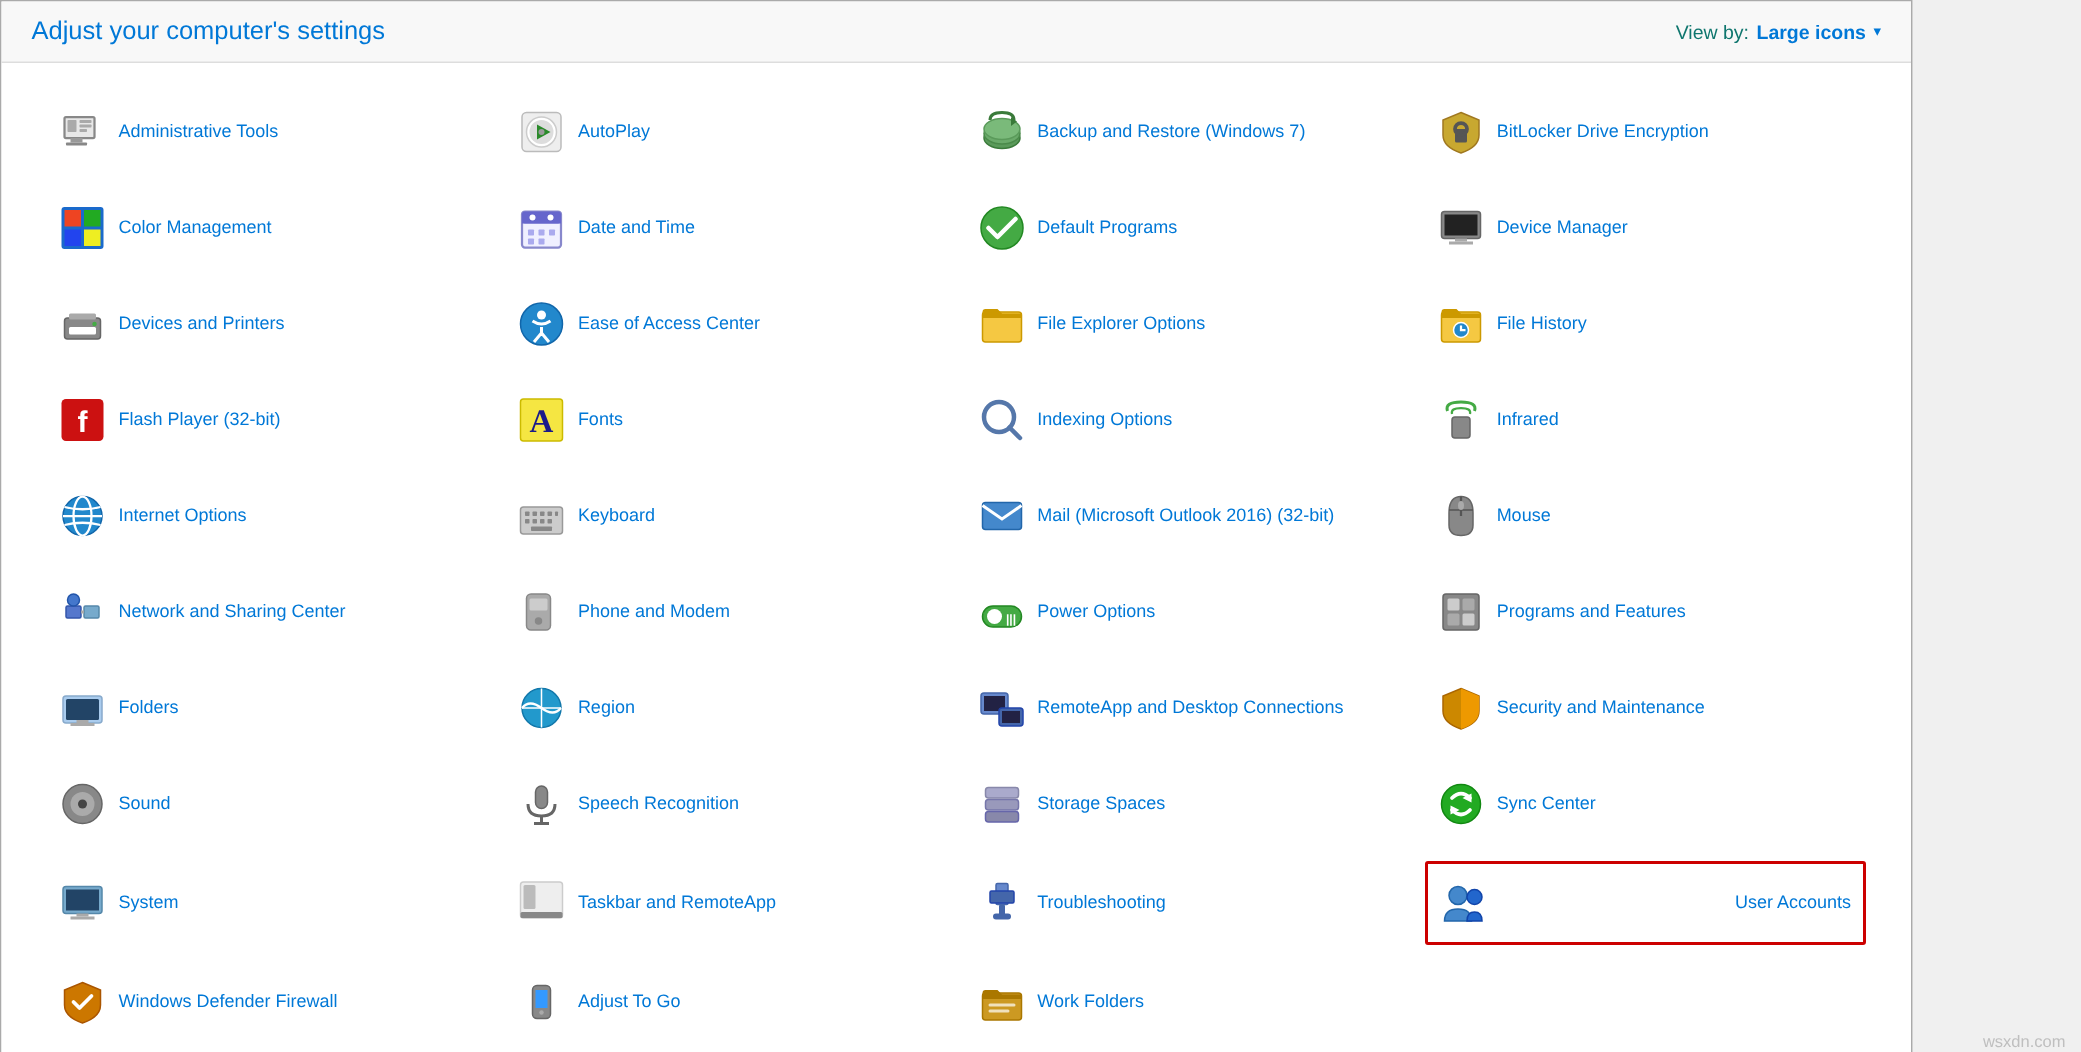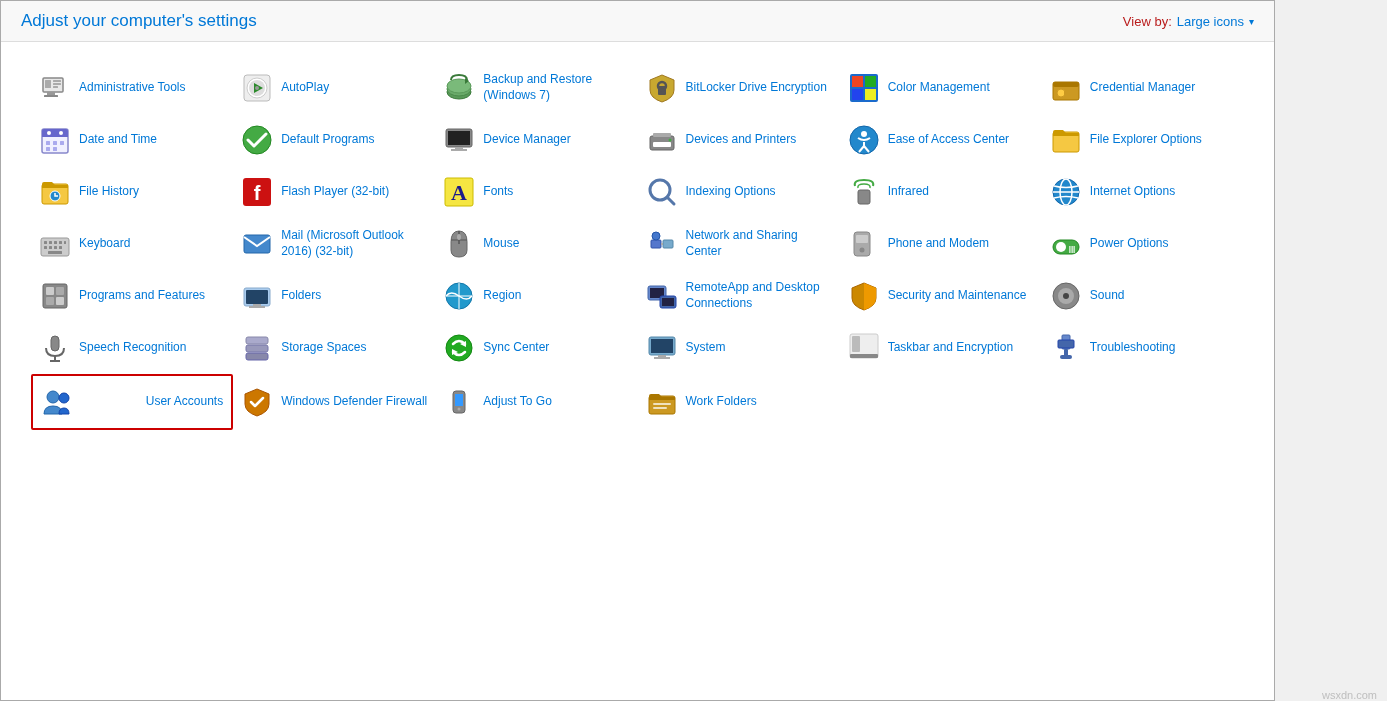--- a/index.html
+++ b/index.html
@@ -31,32 +31,32 @@
       font-size: 17px;
       font-weight: 400;
     }
     .view-by {
       display: flex;
       align-items: center;
       font-size: 13px;
       color: #555;
       gap: 5px;
     }
-    .view-by-label { color: #b91c1c; }
-    .view-by-value { color: #0078d7; cursor: pointer; }
+    .view-by-label { color: #0f766e; }
+    .view-by-value { color: #0078d7; cursor: pointer; font-weight: bold; }
     .view-by-arrow { color: #0078d7; font-size: 10px; }
     .content {
       padding: 20px 30px;
       flex: 1;
       background: #fff;
     }
     .items-grid {
       display: grid;
-      grid-template-columns: repeat(6, 1fr);
-      gap: 0;
+      grid-template-columns: repeat(4, 1fr);
+      gap: 12px;
     }
     .item {
       display: flex;
       align-items: center;
       gap: 8px;
       padding: 10px 8px;
       cursor: pointer;
       border-radius: 2px;
       min-height: 52px;
     }
@@ -166,32 +166,20 @@
               <rect x="17" y="4" width="11" height="11" fill="#22aa22"></rect>
               <rect x="4" y="17" width="11" height="11" fill="#2244ee"></rect>
               <rect x="17" y="17" width="11" height="11" fill="#eeee22"></rect>
             </svg>
           </div>
           <span class="item-label">Color Management</span>
         </div>
         <div class="item">
           <div class="item-icon svg-icon">
             <svg viewBox="0 0 32 32" xmlns="http://www.w3.org/2000/svg">
-              <rect x="3" y="10" width="26" height="18" rx="2" fill="#cc9922" stroke="#aa7700" stroke-width="1"></rect>
-              <rect x="3" y="10" width="26" height="5" fill="#aa7700" rx="2"></rect>
-              <circle cx="11" cy="21" r="4" fill="#ffcc44" stroke="#cc9922" stroke-width="1"></circle>
-              <rect x="14" y="20" width="8" height="2" fill="#cc9922"></rect>
-              <rect x="14" y="23" width="5" height="2" fill="#cc9922"></rect>
-            </svg>
-          </div>
-          <span class="item-label">Credential Manager</span>
-        </div>
-        <div class="item">
-          <div class="item-icon svg-icon">
-            <svg viewBox="0 0 32 32" xmlns="http://www.w3.org/2000/svg">
               <rect x="3" y="5" width="26" height="24" rx="2" fill="#f0f0ff" stroke="#8888cc" stroke-width="1.5"></rect>
               <rect x="3" y="5" width="26" height="8" rx="2" fill="#6666cc"></rect>
               <rect x="3" y="10" width="26" height="3" fill="#6666cc"></rect>
               <circle cx="10" cy="9" r="2" fill="white"></circle>
               <circle cx="22" cy="9" r="2" fill="white"></circle>
               <rect x="7" y="17" width="4" height="4" rx="0.5" fill="#aaaaee"></rect>
               <rect x="14" y="17" width="4" height="4" rx="0.5" fill="#aaaaee"></rect>
               <rect x="21" y="17" width="4" height="4" rx="0.5" fill="#aaaaee"></rect>
               <rect x="7" y="23" width="4" height="4" rx="0.5" fill="#aaaaee"></rect>
               <rect x="14" y="23" width="4" height="4" rx="0.5" fill="#aaaaee"></rect>
@@ -491,21 +479,21 @@
           <span class="item-label">System</span>
         </div>
         <div class="item">
           <div class="item-icon svg-icon">
             <svg viewBox="0 0 32 32" xmlns="http://www.w3.org/2000/svg">
               <rect x="2" y="2" width="28" height="24" rx="2" fill="#eee" stroke="#ccc" stroke-width="1"></rect>
               <rect x="2" y="22" width="28" height="4" rx="1" fill="#888"></rect>
               <rect x="4" y="4" width="8" height="16" rx="1" fill="#bbb"></rect>
             </svg>
           </div>
-          <span class="item-label">Taskbar and Encryption</span>
+          <span class="item-label">Taskbar and RemoteApp</span>
         </div>
         <div class="item">
           <div class="item-icon svg-icon">
             <svg viewBox="0 0 32 32" xmlns="http://www.w3.org/2000/svg">
               <rect x="12" y="3" width="8" height="14" rx="1" fill="#6688cc" stroke="#4466aa" stroke-width="1"></rect>
               <rect x="8" y="8" width="16" height="8" rx="1" fill="#4466aa" stroke="#2244aa" stroke-width="1"></rect>
               <rect x="14" y="17" width="4" height="8" rx="1" fill="#4466aa"></rect>
               <rect x="10" y="23" width="12" height="4" rx="2" fill="#4466aa"></rect>
             </svg>
           </div>

